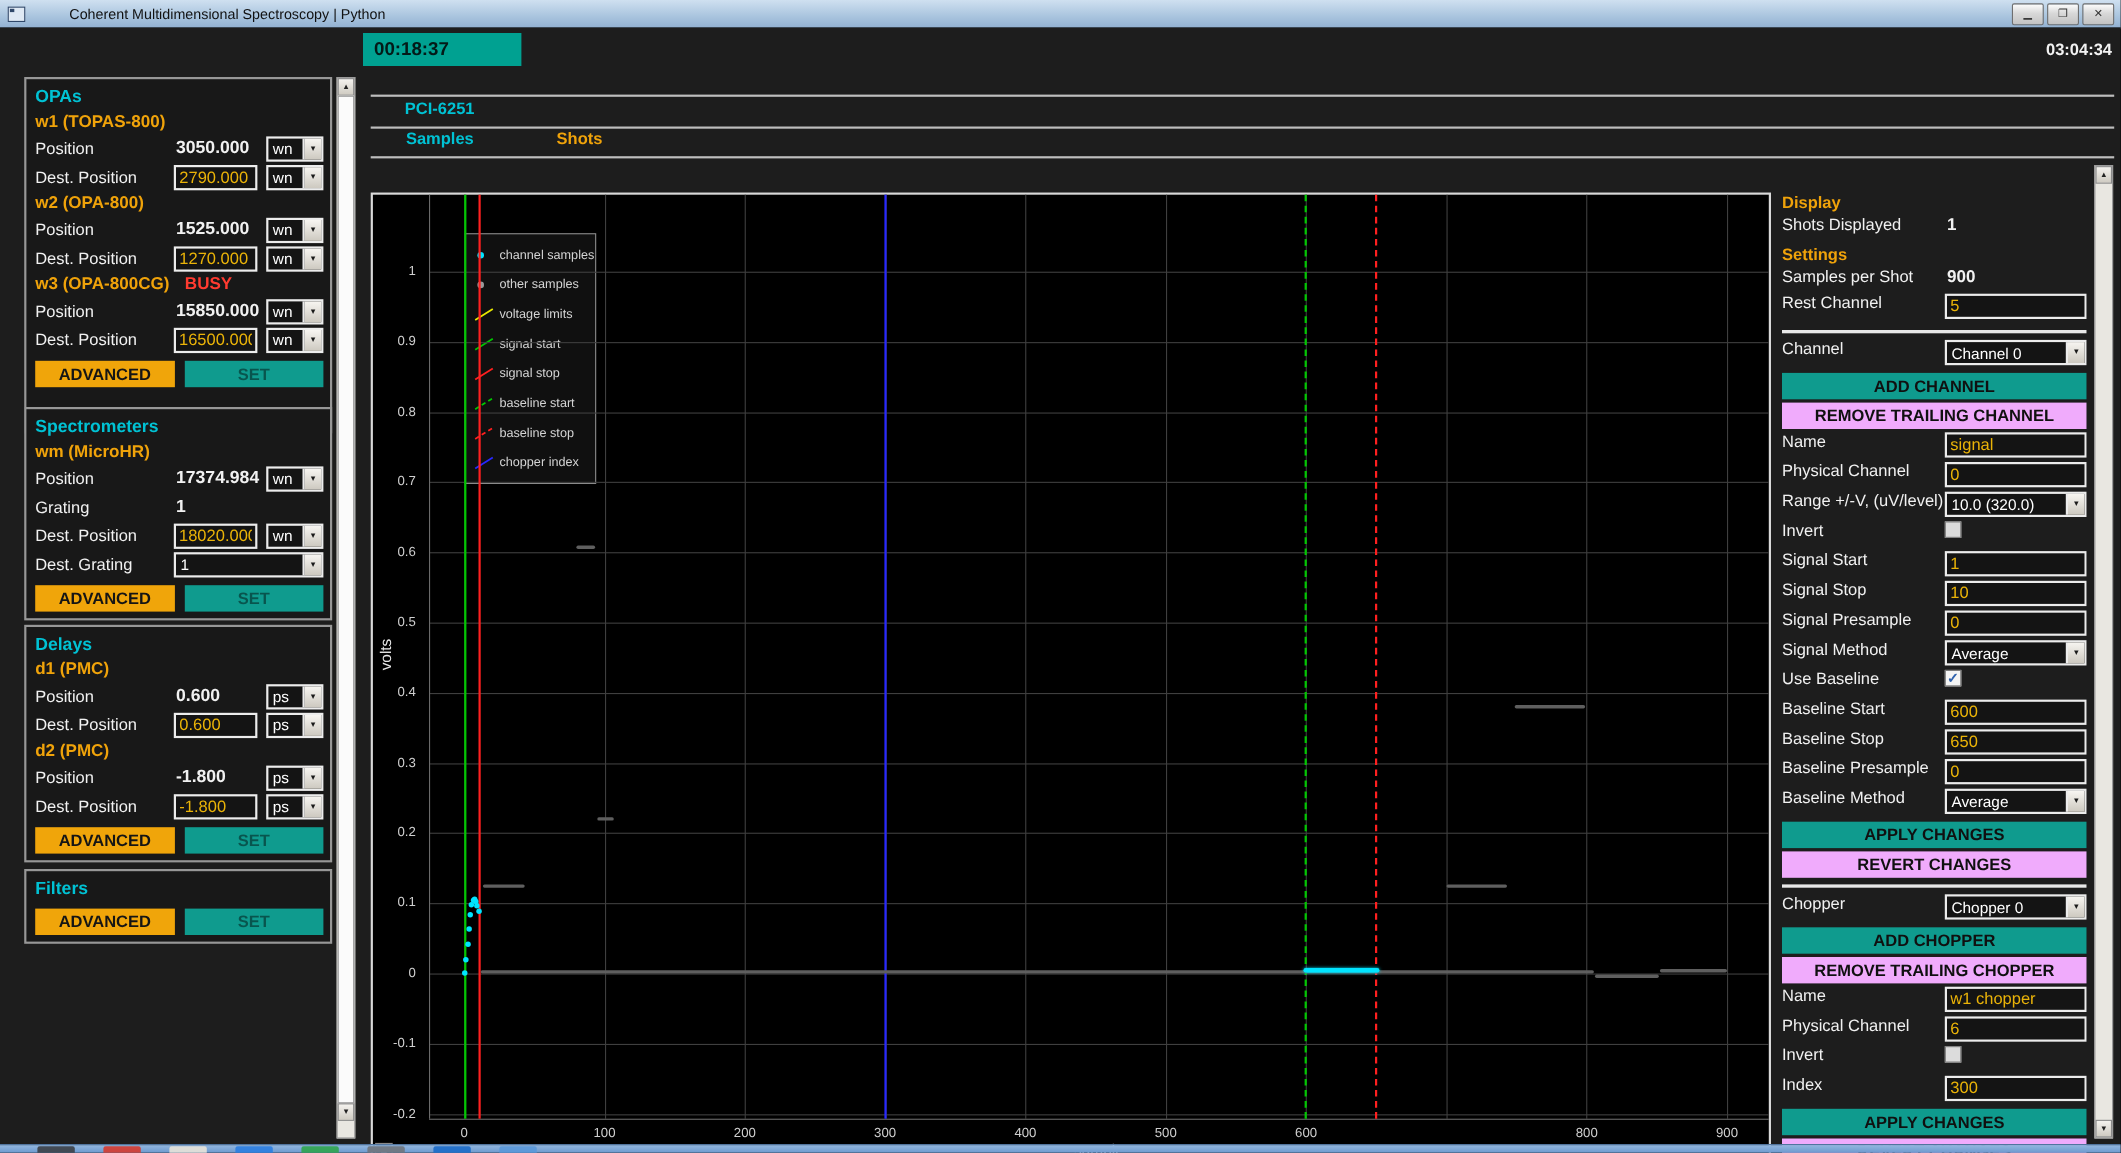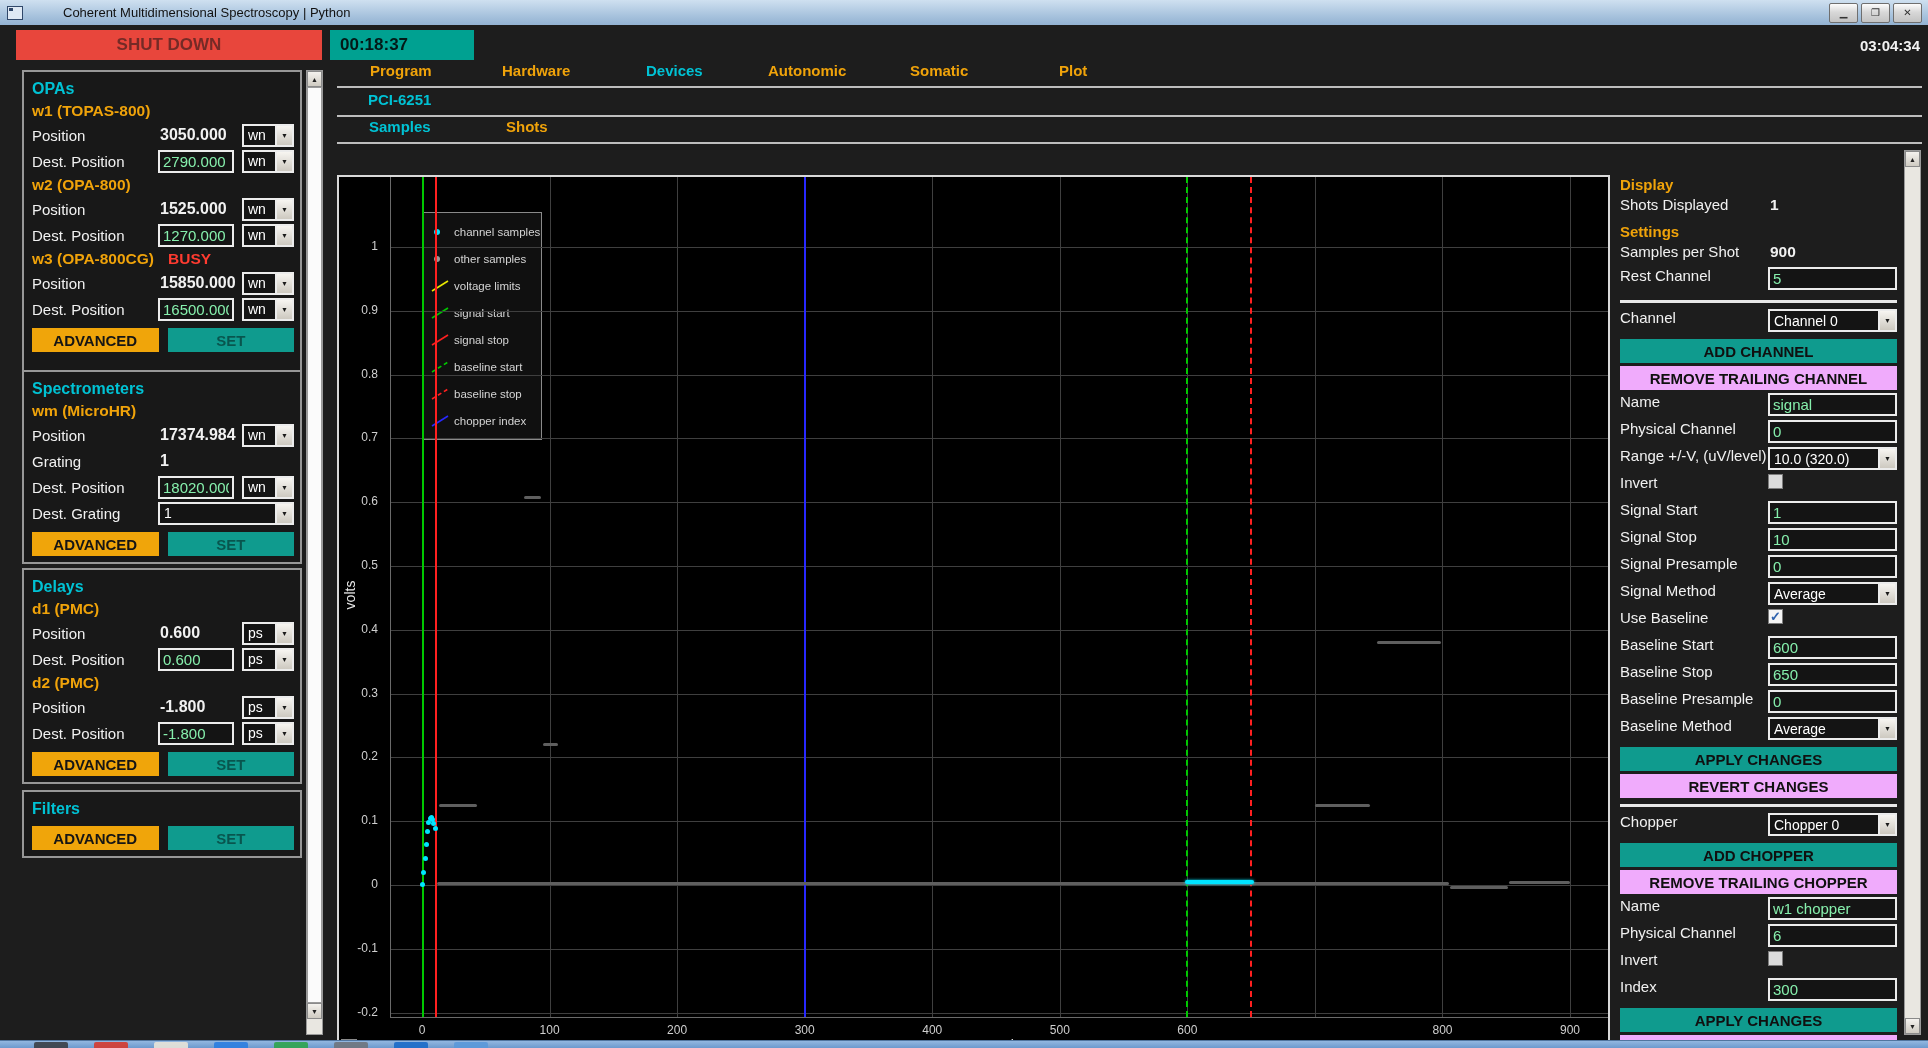--- a/index.html
+++ b/index.html
@@ -35,21 +35,21 @@
   
   .panel{left:22px;width:280px;background:#181818;border:2px solid #979797;box-sizing:border-box;
     padding:5px 6px 4px 8px;color:#f1f1f1;}
   .ptitle{font-size:16px;font-weight:bold;color:#00c2d4;height:23px;line-height:23px;}
   .dname{font-size:15.5px;font-weight:bold;color:#f0a30a;height:22px;line-height:22px;display:flex;gap:14px;}
   .busy{color:#ff3b30;}
   .prow{display:flex;align-items:center;height:26px;}
   .prow .lbl{flex:1;font-size:15px;}
   .fzone{width:78px;box-sizing:border-box;}
   .rval{font-weight:bold;font-size:16px;padding-left:2px;white-space:nowrap;overflow:hidden;}
-  input.tfield{background:#141414;border:2px solid #ececec;color:#86efac;
+  input.tfield{background:#141414;border:2px solid #ececec;color:#eab308;
     font-family:"Liberation Sans",sans-serif;font-size:15px;height:17px;padding:1px 3px;box-sizing:content-box;}
   .prow input.tfield{width:66px;}
   .gap6{width:6px;}
   .dd{border:2px solid #ececec;height:23px;background:#141414;display:flex;align-items:stretch;box-sizing:border-box;}
   .dd-sm{width:52px;}
   .dd-txt{flex:1;color:#fff;font-size:14px;padding-left:4px;display:flex;align-items:center;overflow:hidden;white-space:nowrap;}
   .dd-btn{width:15px;background:linear-gradient(#f7f5f1,#cdc9c0);border-left:2px solid #ececec;
     display:flex;align-items:center;justify-content:center;font-size:7px;color:#1a1a1a;}
   .btnrow{display:flex;gap:9px;margin-top:6px;}
   .btn-adv{width:128px;height:24px;background:#f0a50a;color:#151515;font-weight:bold;font-size:15px;
@@ -121,21 +121,20 @@
   <div id="title-text">Coherent Multidimensional Spectroscopy | Python</div>
   <div id="win-buttons">
     <div class="winbtn">▁</div>
     <div class="winbtn">❐</div>
     <div class="winbtn">✕</div>
   </div>
 </div>
 
 <div id="app" class="abs">
 
-  <div id="shutdown-btn" class="abs">SHUT DOWN</div>
   <div id="timer-box" class="abs">00:18:37</div>
   <div id="clock" class="abs">03:04:34</div>
 
   <div class="panel abs" style="top:45px;height:324px;">
     <div class="ptitle">OPAs</div>
     <div class="dname">
         <span>w1 (TOPAS-800)</span>
       </div>
     <div class="prow">
       <span class="lbl">Position</span>
@@ -303,28 +302,20 @@
       <div class="btn-set">SET</div>
     </div>
   </div>
 
   <div class="sb abs" style="left:306px;top:45px;height:965px;">
     <div class="sbtn">▲</div>
     <div class="sthumb" style="height:916px;"></div>
     <div class="sbtn">▼</div>
   </div>
 
-  <div class="abs" style="left:0;top:37px;width:1928px;height:24px;">
-    <span class="tab" style="left:370px;">Program</span>
-    <span class="tab" style="left:502px;">Hardware</span>
-    <span class="tab active" style="left:646px;">Devices</span>
-    <span class="tab" style="left:768px;">Autonomic</span>
-    <span class="tab" style="left:910px;">Somatic</span>
-    <span class="tab" style="left:1059px;">Plot</span>
-  </div>
   <div class="hr" style="top:61px;"></div>
 
   <span class="tab active" style="left:368px;top:66px;">PCI-6251</span>
   <div class="hr" style="top:90px;"></div>
 
   <span class="tab active" style="left:369px;top:93px;">Samples</span>
   <span class="tab" style="left:506px;top:93px;">Shots</span>
   <div class="hr" style="top:117px;"></div>
 
   <div id="plot" class="abs">

